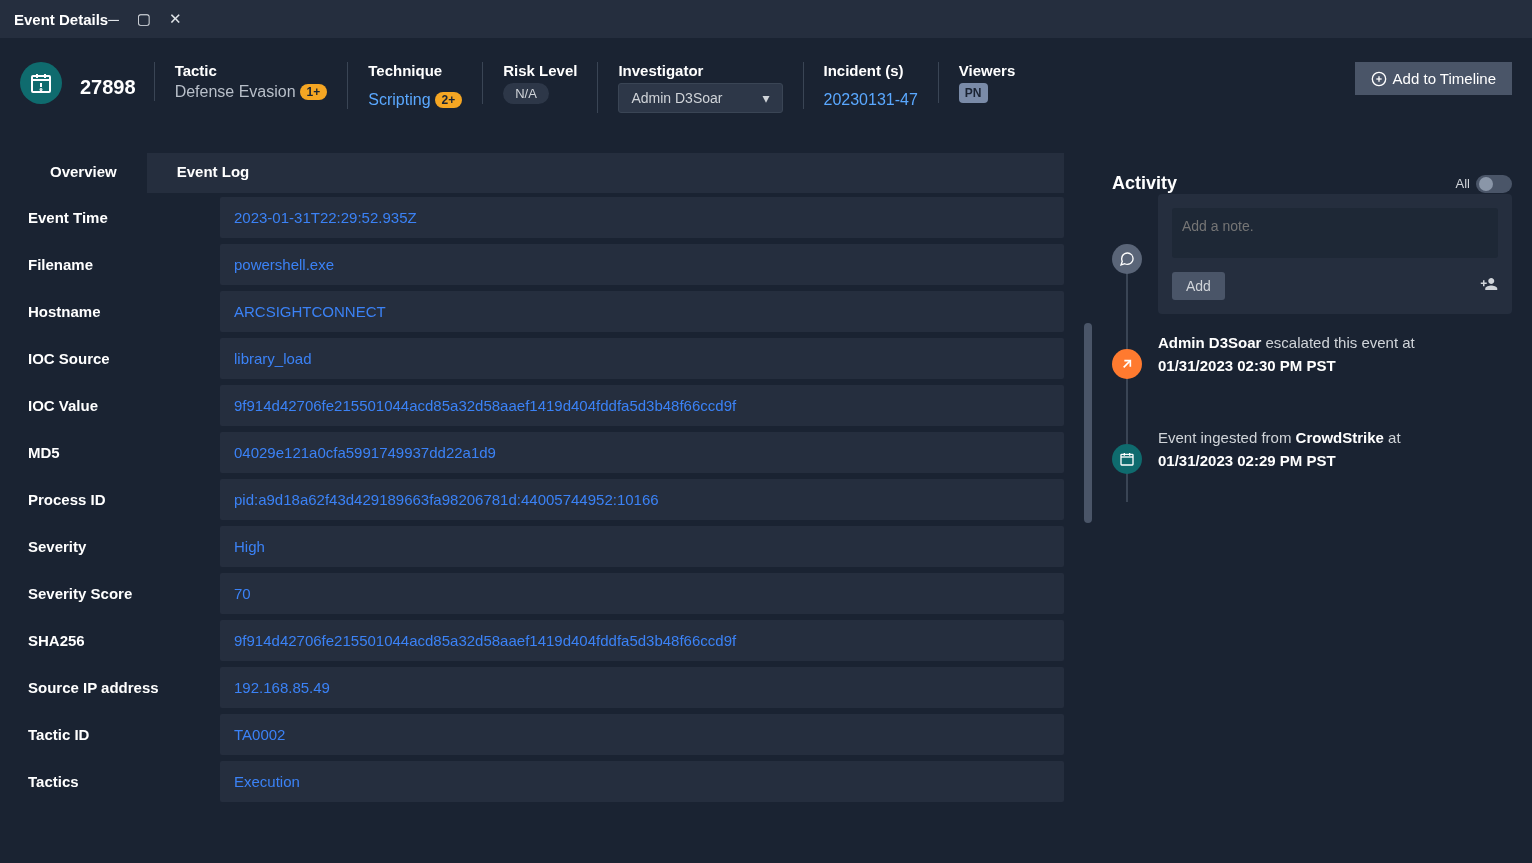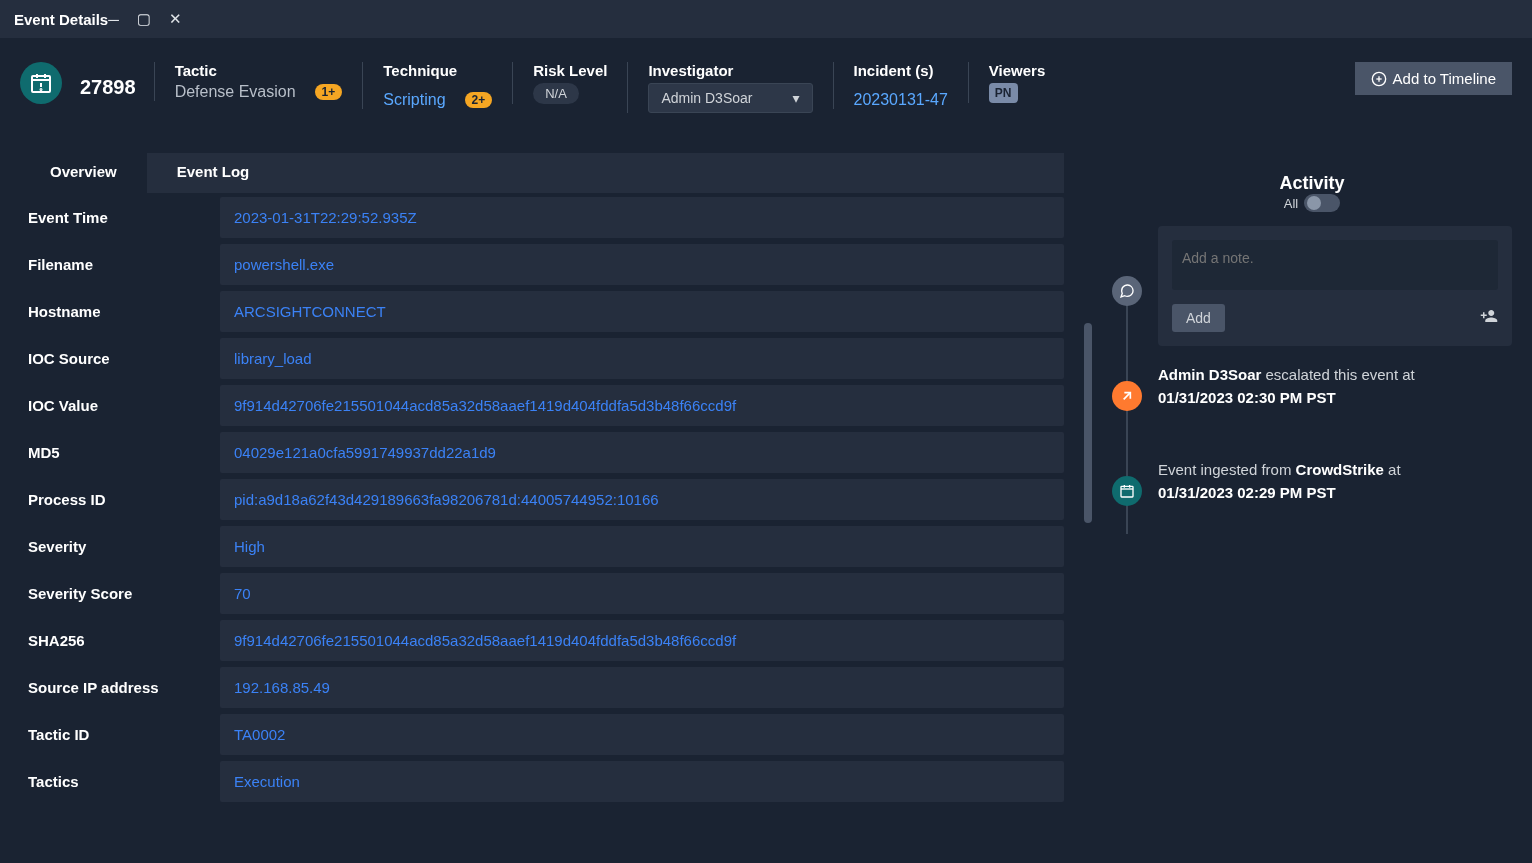--- a/index.html
+++ b/index.html
@@ -67,21 +67,21 @@
 }
 .header-field-label {
   font-size: 15px;
   font-weight: 600;
   color: #fff;
   margin-bottom: 4px;
 }
 .header-field-value {
   display: flex;
   align-items: center;
-  gap: 19px;
+  gap: 4px;
   font-size: 16px;
   color: #b8bfc9;
 }
 .header-field-value.link {
   color: #5aa8ff;
   margin-top: 12px;
 }
 .badge {
   background: #f5a623;
   color: #1a2332;
@@ -194,22 +194,20 @@
 }
 .activity-col {
   width: 400px;
   flex-shrink: 0;
   padding-top: 20px;
 }
 .activity-header {
   display: flex;
   justify-content: space-between;
   align-items: center;
-  margin-bottom: 14px;
-  flex-direction: column;
 }
 .activity-title {
   font-size: 18px;
   font-weight: 700;
   color: #fff;
 }
 .toggle-wrapper {
   display: flex;
   align-items: center;
   gap: 6px;

